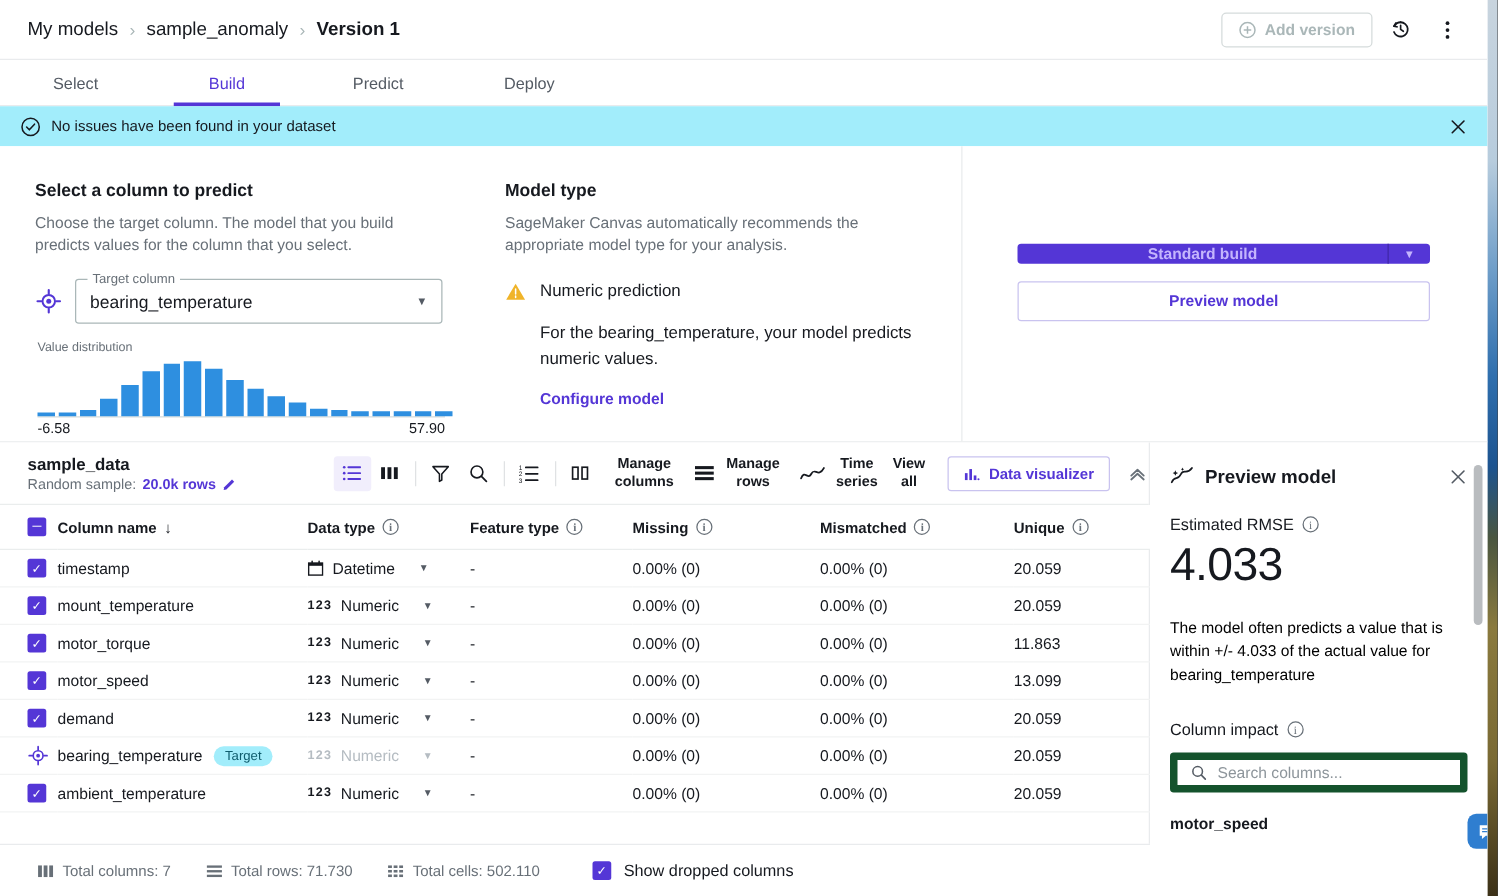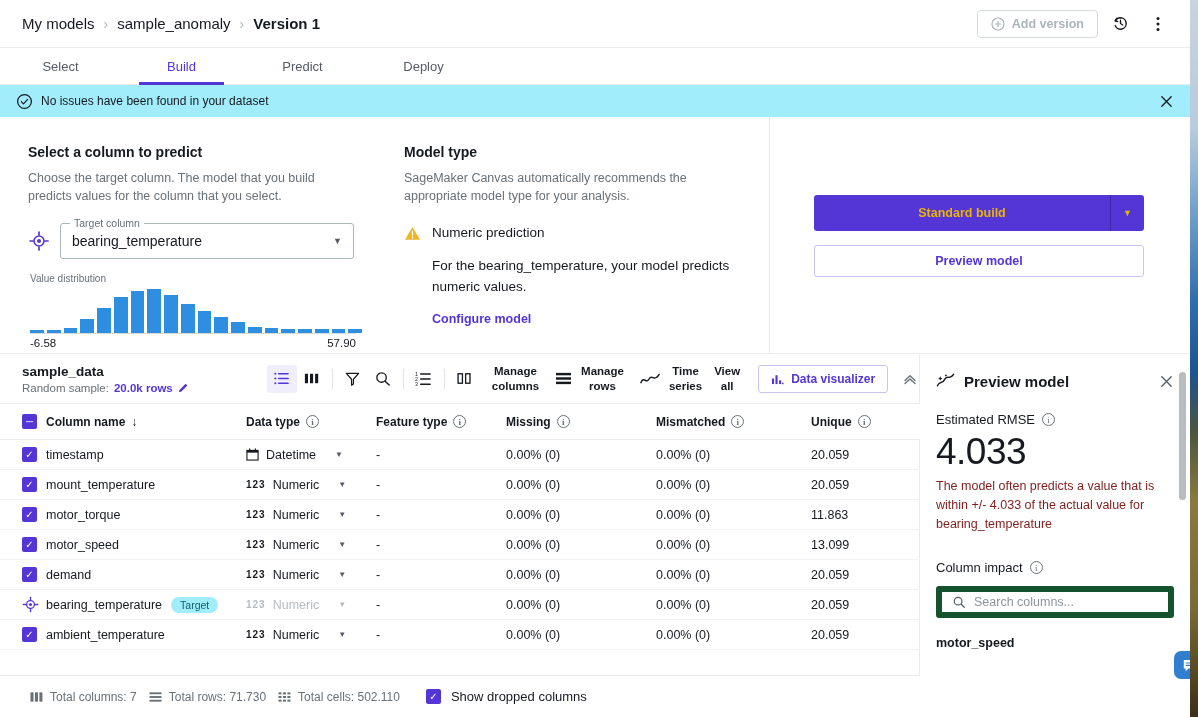--- a/index.html
+++ b/index.html
@@ -90,21 +90,21 @@
   .hbar { flex: 1; background: #2e8fe0; min-height: 3px; }
   .hist-axis {
     display: flex; justify-content: space-between; margin-left: 2px; width: 326px;
     font-size: 11.5px; color: #16191f; border-top: 1px solid #d5dbdb; padding-top: 3px;
   }
   .mt-row { display: flex; gap: 11px; margin-top: 20px; }
   .mt-type { font-size: 13.5px; color: #16191f; }
   .mt-expl { font-size: 13.5px; color: #16191f; line-height: 1.5; margin-top: 14px; max-width: 300px; }
   .mt-link { font-size: 12.5px; color: #5436d6; font-weight: bold; margin-top: 15px; display: inline-block; cursor: pointer; }
   .btn-primary {
-    width: 100%; height: 36px; background: #5436d6; color: #eab308;
+    width: 100%; height: 16px; background: #5436d6; color: #c4b5fd;
     border-radius: 3px; display: flex; align-items: center; cursor: pointer;
   }
   .btn-primary .lbl { flex: 1; text-align: center; font-size: 12.5px; font-weight: bold; }
   .btn-primary .split {
     width: 34px; height: 100%; display: flex; align-items: center; justify-content: center;
     border-left: 1px solid #3f27a8; font-size: 9px;
   }
   .btn-secondary {
     width: 100%; height: 32px; margin-top: 14px; background: #fff;
     border: 1px solid #c9c3ef; border-radius: 3px; color: #5436d6;
@@ -182,21 +182,21 @@
     background: #c4c7ca; border-radius: 4px;
   }
   
   .preview { width: 270px; background: #fff; position: relative; overflow: hidden; }
   .pv-head { display: flex; align-items: center; padding: 18px 16px 0 16px; }
   .pv-title { font-size: 15px; font-weight: bold; color: #16191f; margin-left: 9px; }
   .pv-close { margin-left: auto; cursor: pointer; color: #545b64; font-size: 15px; }
   .pv-sec { padding: 0 16px; }
   .pv-lbl { display: flex; align-items: center; gap: 7px; margin-top: 21px; font-size: 13px; font-weight: normal; color: #16191f; }
   .pv-metric { font-size: 37px; color: #16191f; margin-top: 4px; letter-spacing: -0.5px; }
-  .pv-desc { font-size: 12.5px; color: #7f1d1d; line-height: 1.52; margin-top: 4px; }
+  .pv-desc { font-size: 12.5px; color: #000000; line-height: 1.52; margin-top: 20px; }
   .pv-search {
     margin-top: 11px; height: 32px; border: 6px solid #14532d; border-radius: 3px;
     display: flex; align-items: center; gap: 8px; padding: 0 10px;
   }
   .pv-search input {
     border: none; outline: none; font-size: 12.5px; color: #16191f;
     font-family: "Liberation Sans", sans-serif; width: 100%; background: transparent;
   }
   .pv-search input::placeholder { color: #8d959b; }
   .pv-col { font-size: 12.5px; font-weight: bold; color: #16191f; margin-top: 18px; }
@@ -206,21 +206,21 @@
   }
   .chat-fab {
     position: absolute; right: -16px; bottom: 38px; width: 32px; height: 28px;
     background: #2f7ed0; border-radius: 7px;
     display: flex; align-items: center; justify-content: center; cursor: pointer;
   }
   
   .footer {
     position: absolute; left: 0; bottom: 0; width: 920px; height: 42px;
     background: #fff; border-top: 1px solid #e9ebed;
-    display: flex; align-items: center; padding-left: 30px; gap: 12px;
+    display: flex; align-items: center; padding-left: 30px; gap: 28px;
   }
   .f-item { display: flex; align-items: center; gap: 7px; font-size: 12px; color: #687078; }
   .f-chk-wrap { display: flex; align-items: center; gap: 10px; margin-left: 14px; }
   .f-chk-lbl { font-size: 13px; color: #16191f; }
   svg { display: block; }
 </style>
 </head>
 <body>
 
 <div class="desktop-bg"></div>

